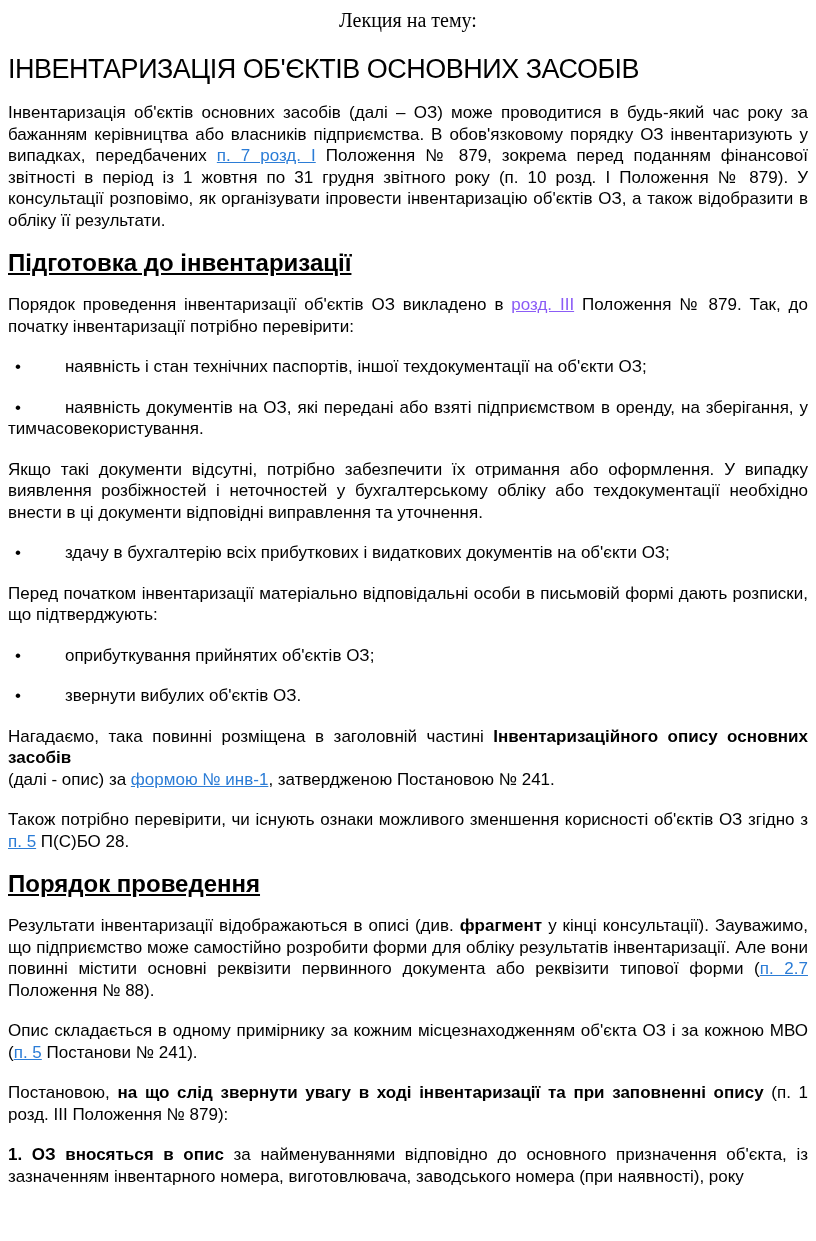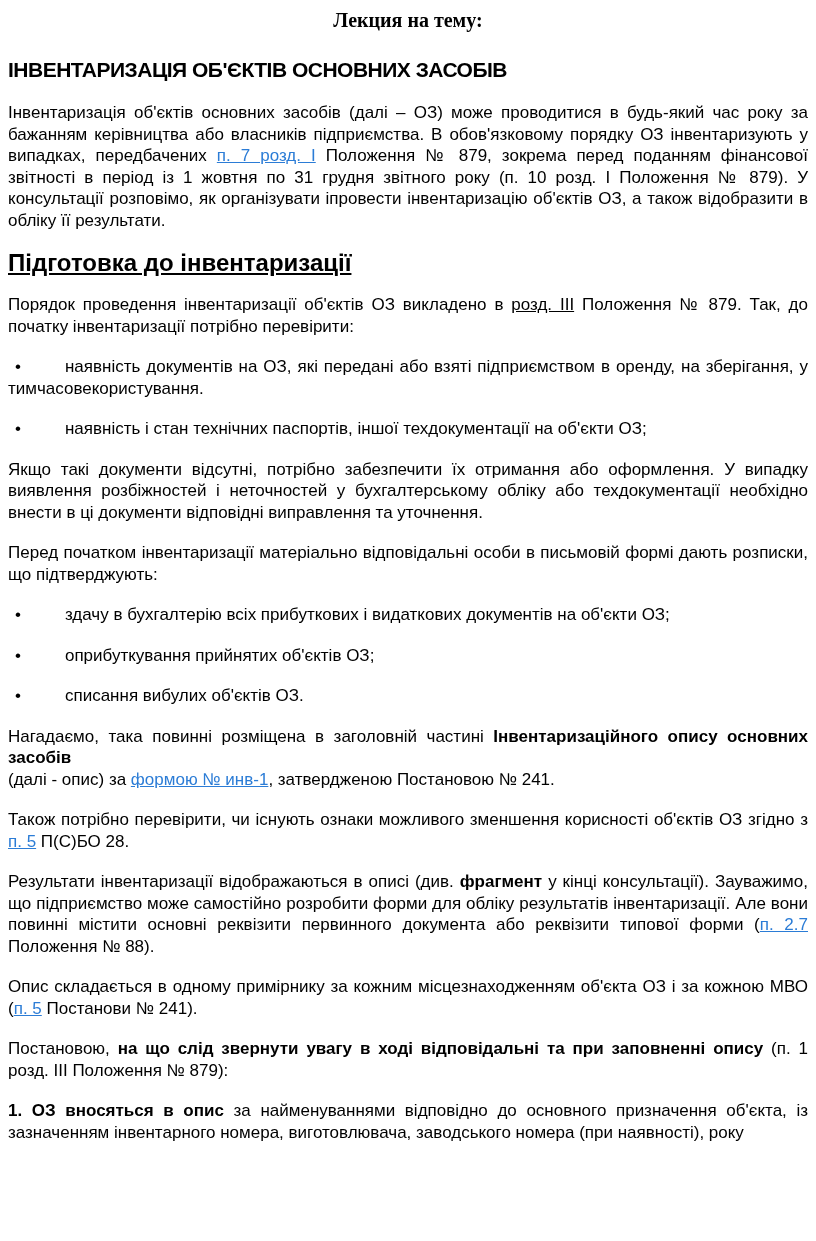--- a/index.html
+++ b/index.html
@@ -13,30 +13,30 @@
     height: 1241px;
     box-sizing: border-box;
     padding: 8px 8px 0 8px;
     background: #ffffff;
     overflow: hidden;
     font-family: "Liberation Sans", sans-serif;
     color: #000000;
   }
   .doc-title {
     font-family: "Liberation Serif", serif;
-    font-weight: bold;
+    font-weight: normal;
     font-size: 20px;
     line-height: 24px;
     text-align: center;
     margin: 0 0 21px 0;
   }
   h1.main-title {
     font-family: "Liberation Sans", sans-serif;
-    font-weight: bold;
-    font-size: 21px;
+    font-weight: normal;
+    font-size: 27px;
     line-height: 33px;
     letter-spacing: -0.5px;
     margin: 0 0 16px 0;
     white-space: nowrap;
   }
   h2.section-heading {
     font-size: 24px;
     line-height: 26px;
     font-weight: bold;
     text-decoration: underline;
@@ -63,28 +63,29 @@
 </style>
 </head>
 <body>
 
 <div class="page">
   <p class="doc-title">Лекция на тему:</p>
   <h1 class="main-title">ІНВЕНТАРИЗАЦІЯ ОБ'ЄКТІВ ОСНОВНИХ ЗАСОБІВ</h1>
   <div>
       <p class="para"><span>Інвентаризація об'єктів основних засобів (далі –  ОЗ) може проводитися в будь-який час року за бажанням керівництва або власників підприємства. В обов'язковому порядку ОЗ інвентаризують у випадках, передбачених </span><a href="#" class="doc-link" style="color: rgb(43, 124, 214);">п. 7 розд. І</a><span> Положення № 879, зокрема перед поданням фінансової звітності в період із 1 жовтня по 31 грудня звітного року (п. 10 розд. І Положення № 879). У консультації розповімо, як організувати іпровести інвентаризацію об'єктів ОЗ, а також відобразити в обліку її результати.</span></p>
       <h2 class="section-heading"><span>Підготовка до інвентаризації</span></h2>
-      <p class="para"><span>Порядок проведення інвентаризації об'єктів ОЗ викладено в </span><a href="#" class="doc-link" style="color: #000000;">розд. ІІІ</a><span> Положення № 879. Так, до початку інвентаризації потрібно перевірити:</span></p>
+      <p class="para"><span>Порядок проведення інвентаризації об'єктів ОЗ викладено в </span><a href="#" class="doc-link" style="color: #8b5cf6;">розд. ІІІ</a><span> Положення № 879. Так, до початку інвентаризації потрібно перевірити:</span></p>
+      <p class="para bullet"><span class="dot">•</span><span class="tab"></span><span>наявність і стан технічних паспортів, іншої техдокументації на об'єкти ОЗ;</span></p>
       <p class="para bullet"><span class="dot">•</span><span class="tab"></span><span>наявність документів на ОЗ, які передані або взяті підприємством в оренду, на зберігання, у тимчасовекористування.</span></p>
-      <p class="para bullet"><span class="dot">•</span><span class="tab"></span><span>наявність і стан технічних паспортів, іншої техдокументації на об'єкти ОЗ;</span></p>
       <p class="para"><span>Якщо такі документи відсутні, потрібно забезпечити їх отримання або оформлення. У випадку виявлення розбіжностей і неточностей у бухгалтерському обліку або техдокументації необхідно внести в ці документи відповідні виправлення та уточнення.</span></p>
+      <p class="para bullet"><span class="dot">•</span><span class="tab"></span><span>здачу в бухгалтерію всіх прибуткових і видаткових документів на об'єкти ОЗ;</span></p>
       <p class="para"><span>Перед початком інвентаризації матеріально відповідальні особи в письмовій формі дають розписки, що підтверджують:</span></p>
-      <p class="para bullet"><span class="dot">•</span><span class="tab"></span><span>здачу в бухгалтерію всіх прибуткових і видаткових документів на об'єкти ОЗ;</span></p>
       <p class="para bullet"><span class="dot">•</span><span class="tab"></span><span>оприбуткування прийнятих об'єктів ОЗ;</span></p>
-      <p class="para bullet"><span class="dot">•</span><span class="tab"></span><span>списання вибулих об'єктів ОЗ.</span></p>
+      <p class="para bullet"><span class="dot">•</span><span class="tab"></span><span>звернути вибулих об'єктів ОЗ.</span></p>
       <p class="para"><span>Нагадаємо, така повинні розміщена в заголовній частині </span><span class="b">Інвентаризаційного опису основних засобів</span><br><span>(далі - опис) за </span><a href="#" class="doc-link" style="color: rgb(43, 124, 214); margin-top: 45px;">формою № инв-1</a><span>, затвердженою Постановою № 241.</span></p>
       <p class="para"><span>Також потрібно перевірити, чи існують ознаки можливого зменшення корисності об'єктів ОЗ згідно з </span><a href="#" class="doc-link" style="color: rgb(43, 124, 214);">п. 5</a><span> П(С)БО 28.</span></p>
+      <h2 class="section-heading"><span>Порядок проведення</span></h2>
       <p class="para"><span>Результати інвентаризації відображаються в описі (див. </span><span class="b">фрагмент</span><span> у кінці консультації). Зауважимо, що підприємство може самостійно розробити форми для обліку результатів інвентаризації. Але вони повинні містити основні реквізити первинного документа або реквізити типової форми (</span><a href="#" class="doc-link" style="color: rgb(43, 124, 214);">п. 2.7</a><span> Положення № 88).</span></p>
       <p class="para"><span>Опис складається в одному примірнику за кожним місцезнаходженням об'єкта ОЗ і за кожною МВО (</span><a href="#" class="doc-link" style="color: rgb(43, 124, 214);">п. 5</a><span> Постанови № 241).</span></p>
-      <p class="para"><span>Постановою, </span><span class="b">на що слід звернути увагу в ході відповідальні та при заповненні опису</span><span> (п. 1 розд. ІІІ Положення № 879):</span></p>
+      <p class="para"><span>Постановою, </span><span class="b">на що слід звернути увагу в ході інвентаризації та при заповненні опису</span><span> (п. 1 розд. ІІІ Положення № 879):</span></p>
       <p class="para"><span class="b">1. ОЗ вносяться в опис</span><span> за найменуваннями відповідно до основного призначення об'єкта, із зазначенням інвентарного номера, виготовлювача, заводського номера (при наявності), року</span></p>
     </div>
 </div>
 
 </body></html>

